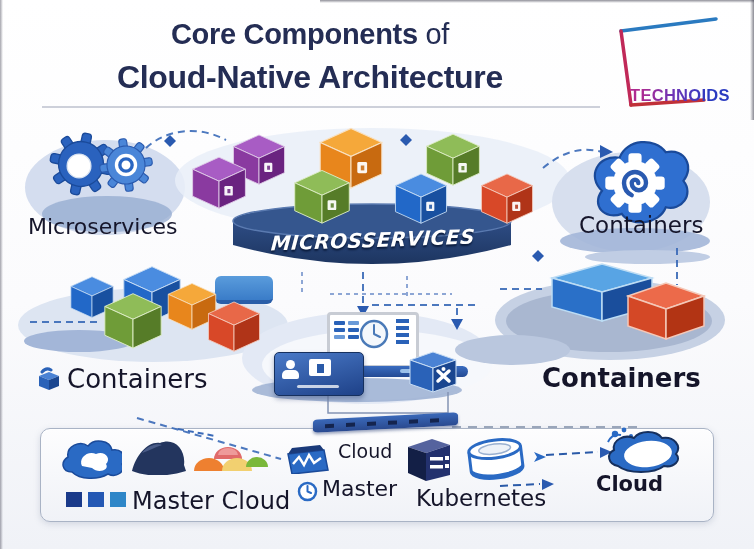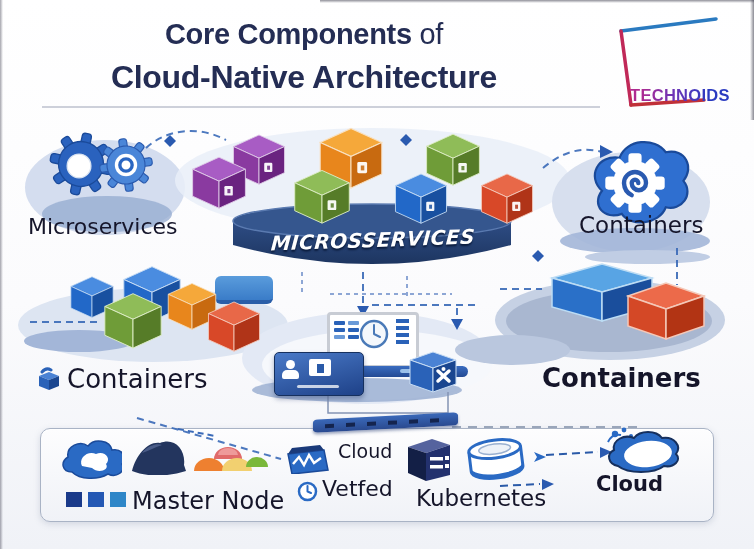--- a/index.html
+++ b/index.html
@@ -2,21 +2,21 @@
 <html><head>
 <meta charset="utf-8">
 <style>
   html,body{margin:0;padding:0;}
   #canvas{position:relative;width:754px;height:549px;overflow:hidden;
     background:linear-gradient(180deg,#ffffff 0%,#fbfbfd 55%,#f0f2f7 100%);
     font-family:"Liberation Sans",sans-serif;}
   .abs{position:absolute;}
   .cloud{position:absolute;border-radius:50%;}
   .lbl{position:absolute;font-family:"DejaVu Sans",sans-serif;color:#15152a;white-space:nowrap;}
-  #title{position:absolute;left:24px;top:18px;width:560px;text-align:center;color:#242d54;}
+  #title{position:absolute;left:30px;top:18px;width:560px;text-align:center;color:#242d54;}
   #title .t1{font-size:29px;font-weight:700;letter-spacing:-0.3px;}
   #title .t1 .suf{font-weight:400;}
   #title .t2{font-size:32px;font-weight:700;letter-spacing:-0.3px;margin-top:8px;}
   #sep{position:absolute;left:42px;top:106px;width:558px;height:2px;background:#cdd0da;}
   #logo-we{position:absolute;left:636px;top:26px;font-size:54px;font-weight:700;letter-spacing:1px;
      background:linear-gradient(100deg,#d02a96 15%,#9a35b0 48%,#2a52c8 80%);
      -webkit-background-clip:text;background-clip:text;color:transparent;}
   #logo-tech{position:absolute;left:630px;top:86px;font-size:16.5px;font-weight:700;letter-spacing:0.3px;
      background:linear-gradient(90deg,#b02a90 10%,#6a35b8 45%,#2a3ac0 80%);
      -webkit-background-clip:text;background-clip:text;color:transparent;}
@@ -302,33 +302,33 @@
   <svg class="abs" style="left:192px;top:437px;width:76px;height:40px;" viewBox="0 0 76 40">
     <path d="M22,22 a14,12 0 1 1 28,0 z" fill="#e06a6a"></path>
     <path d="M26,18 a10,7 0 1 1 20,0 z" fill="#ee9a9a"></path>
     <path d="M2,34 a15,13 0 1 1 30,0 z" fill="#ee8030"></path>
     <path d="M30,34 a15,13 0 1 1 30,0 z" fill="#f2d070"></path>
     <path d="M54,30 a11,10 0 1 1 22,0 z" fill="#7ab83a"></path>
   </svg>
   <div class="abs" style="left:66px;top:492px;width:16px;height:15px;background:#1a3a8a;"></div>
   <div class="abs" style="left:88px;top:492px;width:16px;height:15px;background:#2458b4;"></div>
   <div class="abs" style="left:110px;top:492px;width:16px;height:15px;background:#2e86c8;"></div>
-  <div class="lbl" style="left:132px;top:487px;font-size:24px;">Master Node</div>
+  <div class="lbl" style="left:132px;top:487px;font-size:24px;">Master Cloud</div>
 
   <svg class="abs" style="left:284px;top:444px;width:48px;height:30px;" viewBox="0 0 48 30">
     <polygon points="4,10 40,6 44,26 8,30" fill="#2a6ac4" stroke="#1a4a9a" stroke-width="1.5"></polygon>
     <polygon points="4,10 40,6 36,1 8,4" fill="#1a3a7a"></polygon>
     <polyline points="9,20 15,13 20,21 25,11 30,19 37,14" stroke="#ffffff" stroke-width="2.5" fill="none"></polyline>
   </svg>
   <div class="lbl" style="left:338px;top:440px;font-size:19px;">Cloud</div>
   <svg class="abs" style="left:297px;top:481px;width:21px;height:21px;" viewBox="0 0 21 21">
     <circle cx="10.5" cy="10.5" r="8.5" fill="#ffffff" stroke="#2a6ac4" stroke-width="2.5"></circle>
     <path d="M10.5,10.5 L10.5,5 M10.5,10.5 L14,12" stroke="#2a6ac4" stroke-width="2" stroke-linecap="round"></path>
   </svg>
-  <div class="lbl" style="left:322px;top:476px;font-size:22px;">Vetfed</div>
+  <div class="lbl" style="left:322px;top:476px;font-size:22px;">Master</div>
 
   <svg class="abs" style="left:402px;top:437px;width:54px;height:46px;" viewBox="0 0 54 46">
     <polygon points="6,10 30,2 48,8 24,16" fill="#55639e"></polygon>
     <polygon points="6,10 24,16 24,44 6,36" fill="#131f46"></polygon>
     <polygon points="24,16 48,8 48,38 24,44" fill="#23316e"></polygon>
     <rect x="28" y="20" width="13" height="3.5" fill="#ffffff"></rect>
     <rect x="28" y="28" width="13" height="3.5" fill="#ffffff"></rect>
     <rect x="43" y="19" width="4" height="4" fill="#ffffff"></rect>
     <rect x="43" y="27" width="4" height="4" fill="#ffffff"></rect>
   </svg>

